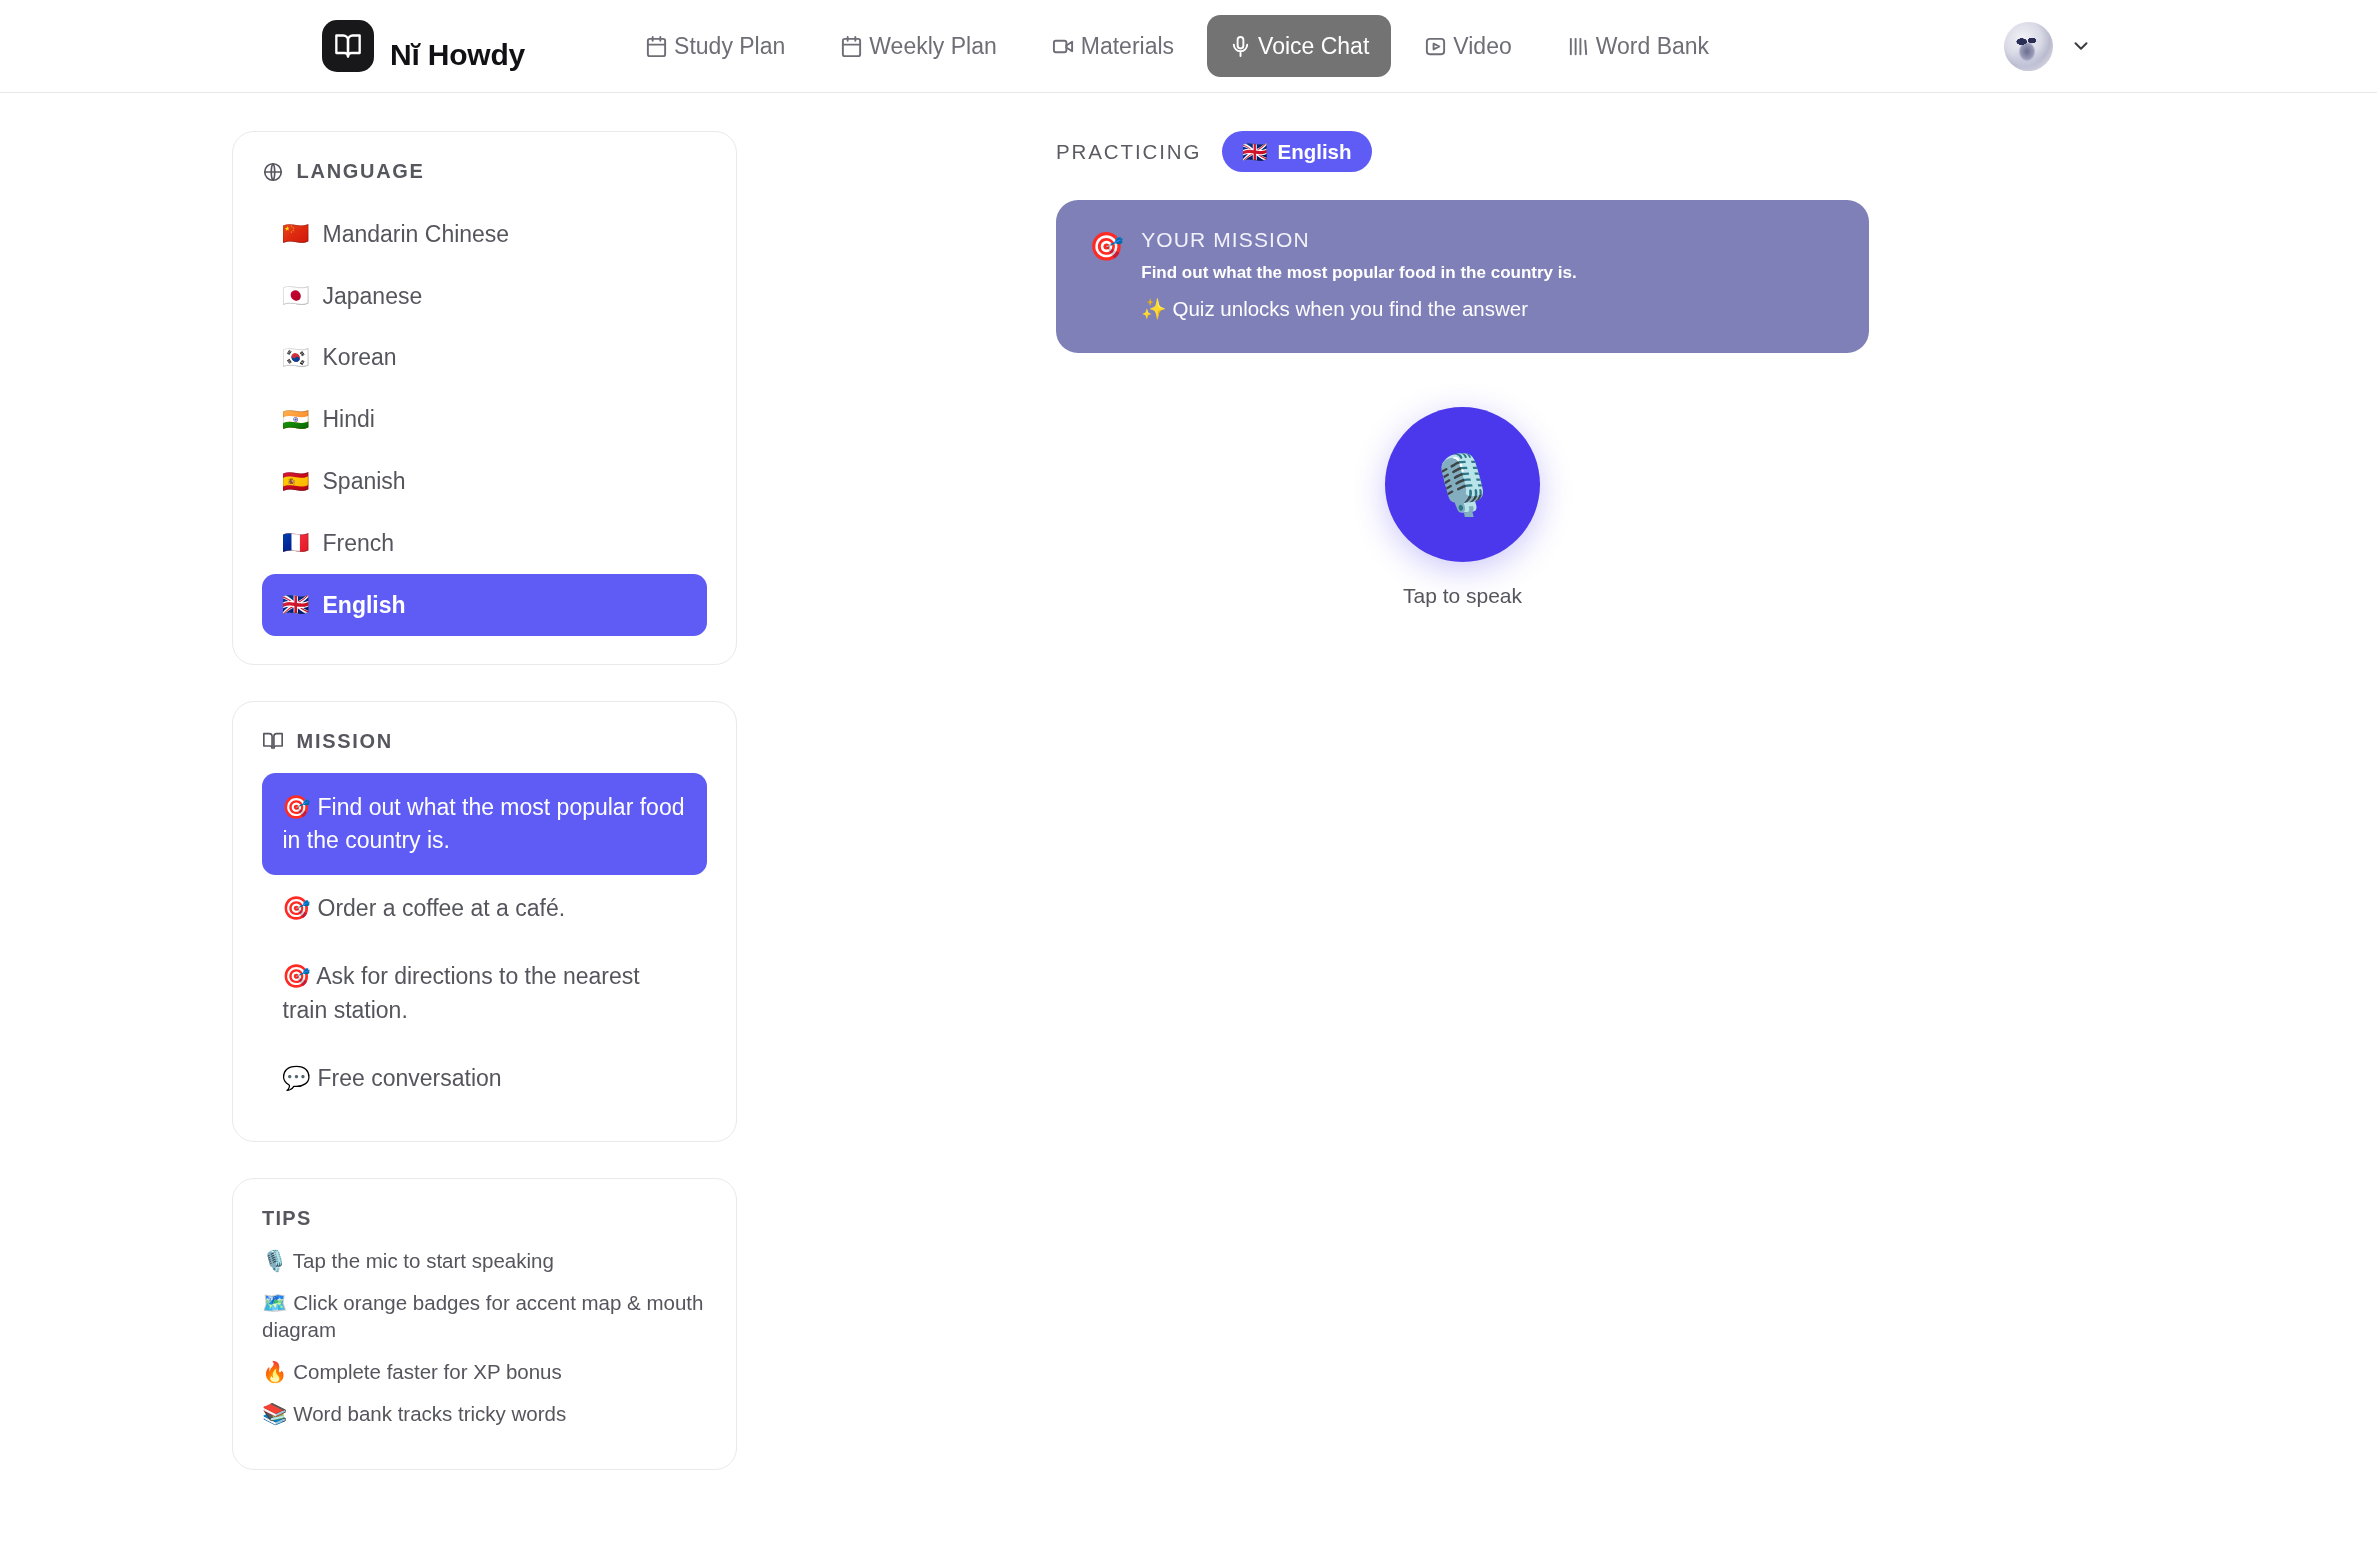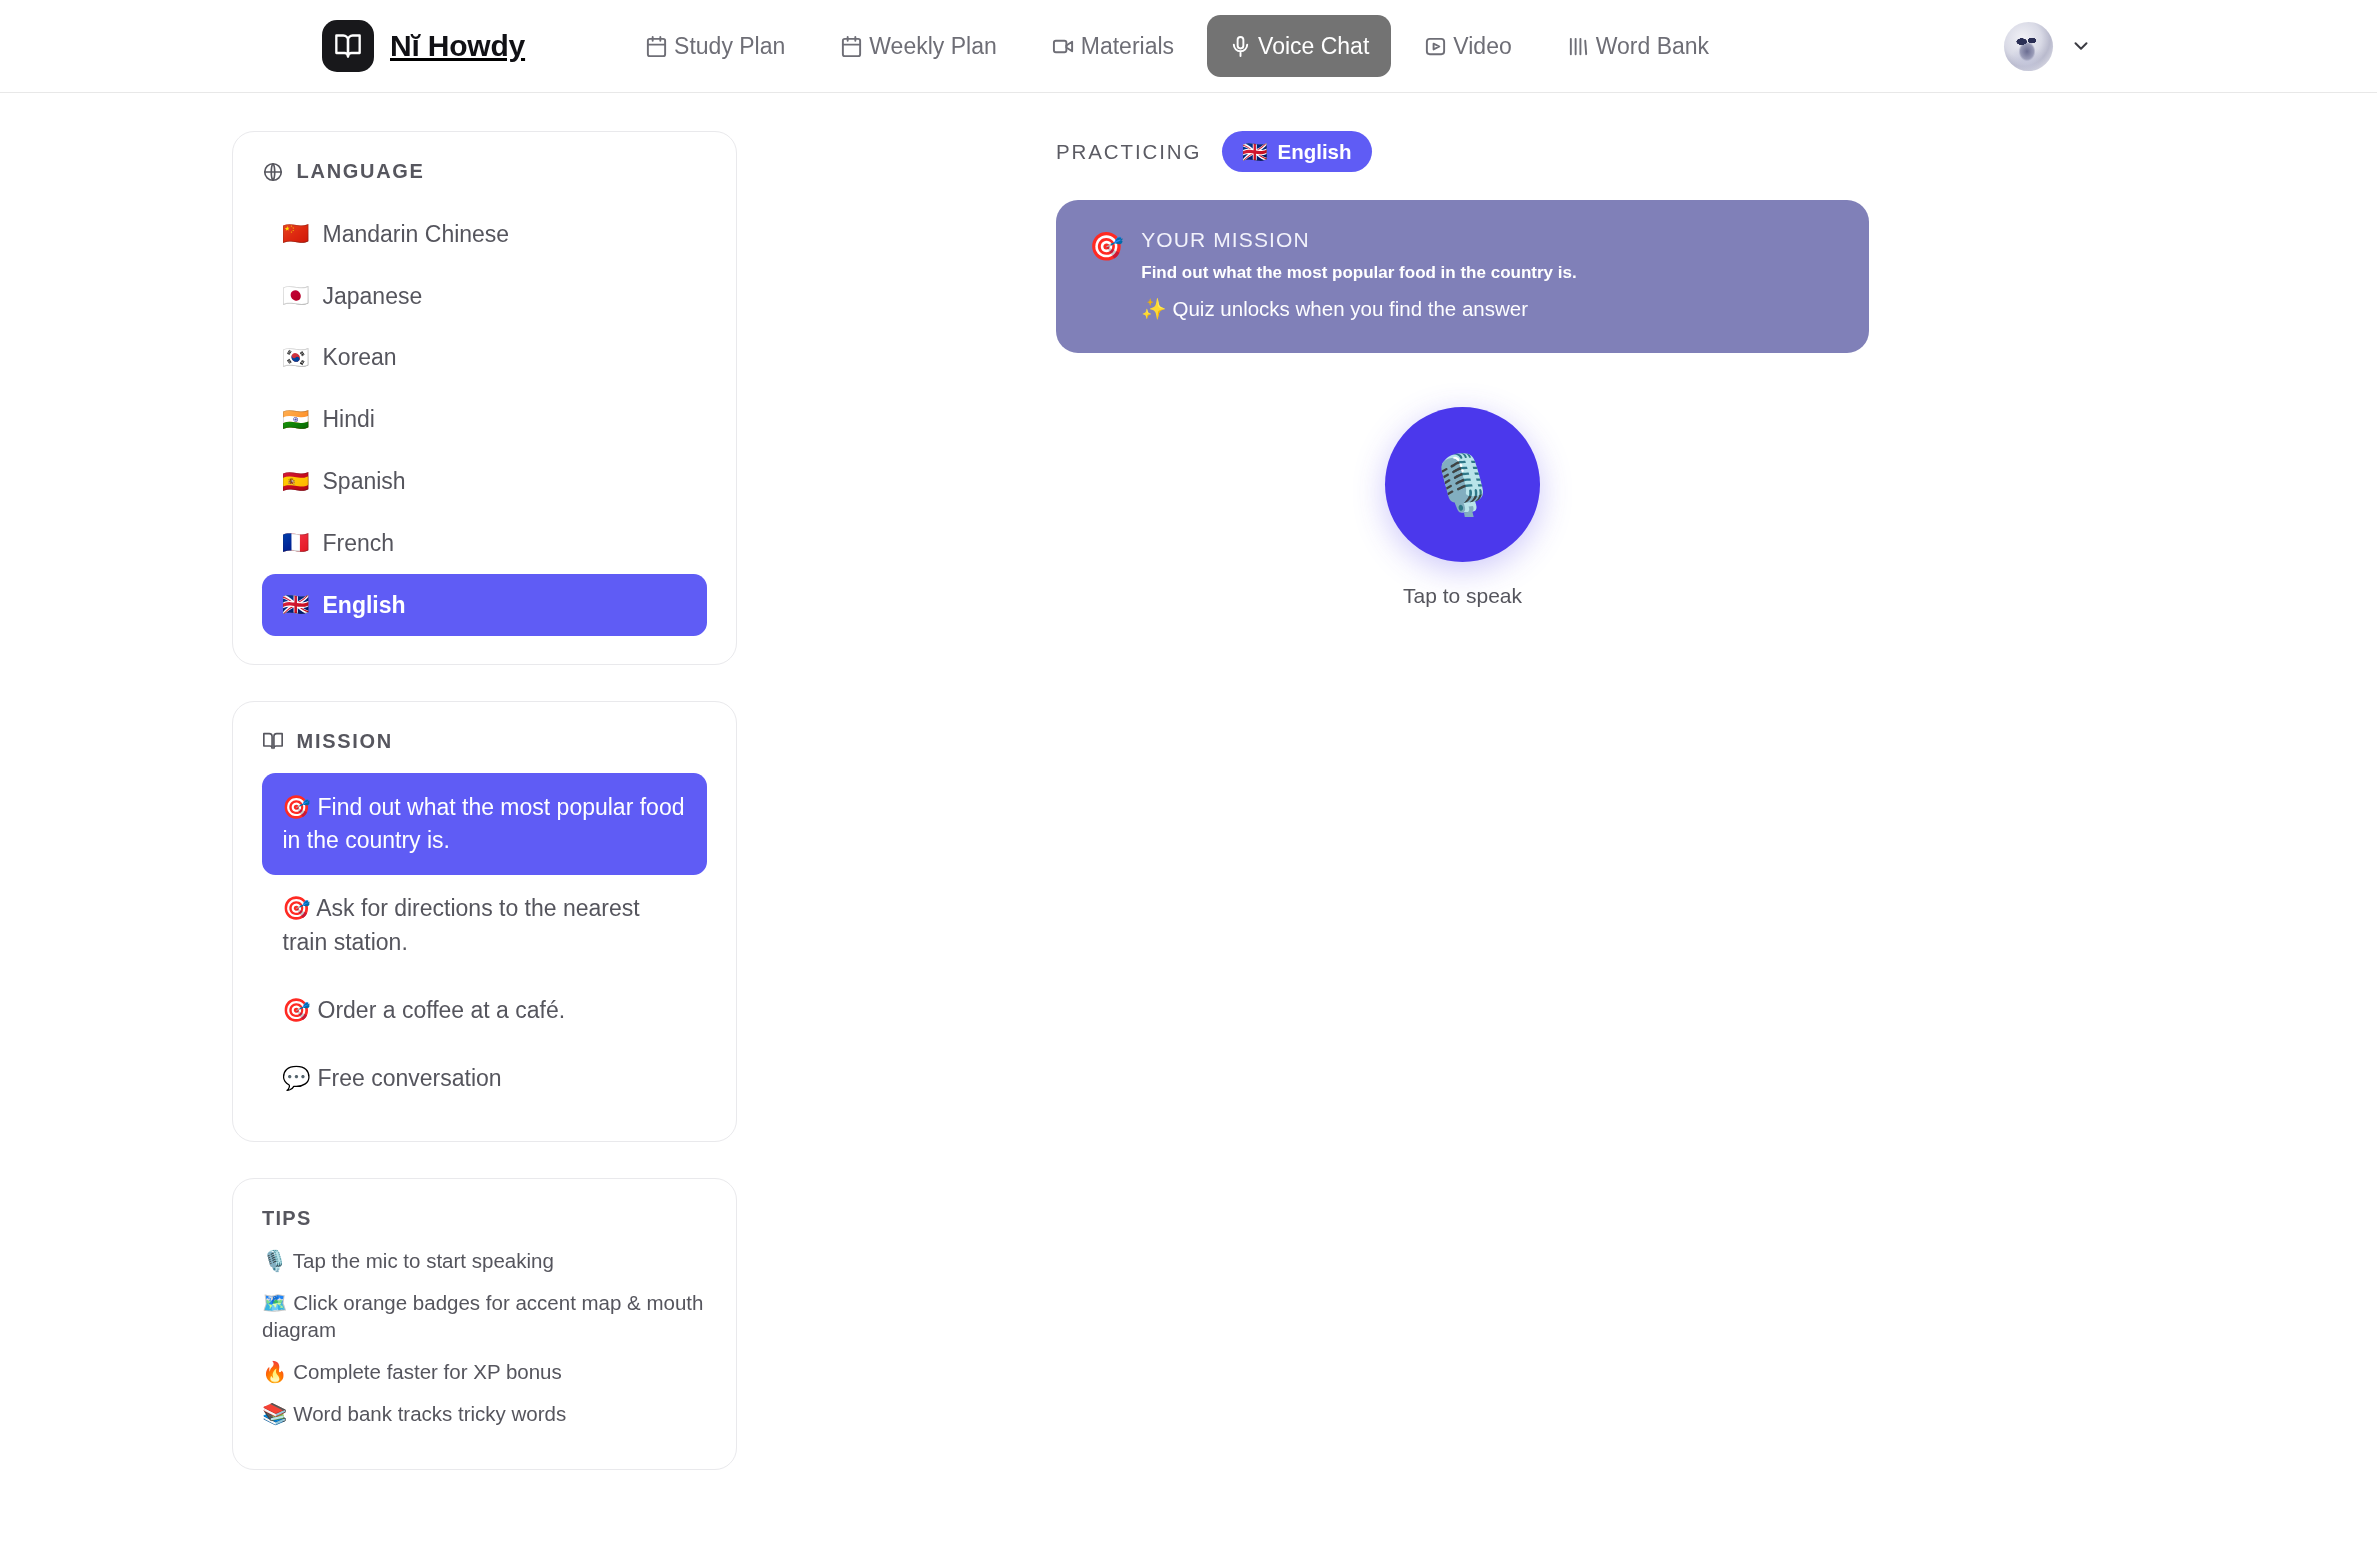--- a/index.html
+++ b/index.html
@@ -18,24 +18,23 @@
     height: 93px;
     border-bottom: 1.6px solid #e8e8e8;
     display: flex;
     align-items: center;
     padding: 0 55px 0 0;
     position: relative;
     background: #fff;
   }
   .brand {
     display: flex;
-    align-items: center;
+    align-items: flex-end;
     gap: 16px;
     margin-left: 322px;
-    text-decoration: underline;
   }
   .brand-logo {
     width: 52px; height: 52px;
     background: #18181b;
     border-radius: 15px;
     display: flex; align-items: center; justify-content: center;
   }
   .brand-logo svg { width: 28px; height: 28px; }
   .brand-name {
     font-size: 30px;
@@ -411,22 +410,22 @@
           <span>
             <svg viewBox="0 0 24 24" fill="none" stroke="#56565e" stroke-width="1.8" stroke-linecap="round" stroke-linejoin="round">
               <path d="M2 4h6a3 3 0 0 1 3 3v13a2.5 2.5 0 0 0-2.5-2.5H2z"></path>
               <path d="M22 4h-6a3 3 0 0 0-3 3v13a2.5 2.5 0 0 1 2.5-2.5H22z"></path>
             </svg>
           </span>
           <span class="card-head-title">MISSION</span>
         </div>
 
         <div class="mission-item selected">🎯 Find out what the most popular food in the country is.</div>
+        <div class="mission-item">🎯 Order a coffee at a café.</div>
         <div class="mission-item">🎯 Ask for directions to the nearest train station.</div>
-        <div class="mission-item">🎯 Order a coffee at a café.</div>
         <div class="mission-item">💬 Free conversation</div>
       </div>
 
       <div class="card">
         <div class="tips-title">TIPS</div>
         <div class="tip-line">🎙️ Tap the mic to start speaking</div>
         <div class="tip-line">🗺️ Click orange badges for accent map &amp; mouth diagram</div>
         <div class="tip-line">🔥 Complete faster for XP bonus</div>
         <div class="tip-line">📚 Word bank tracks tricky words</div>
       </div>

